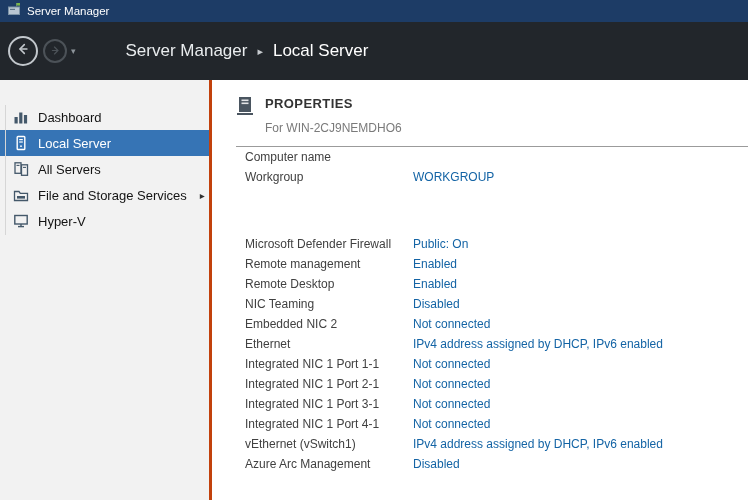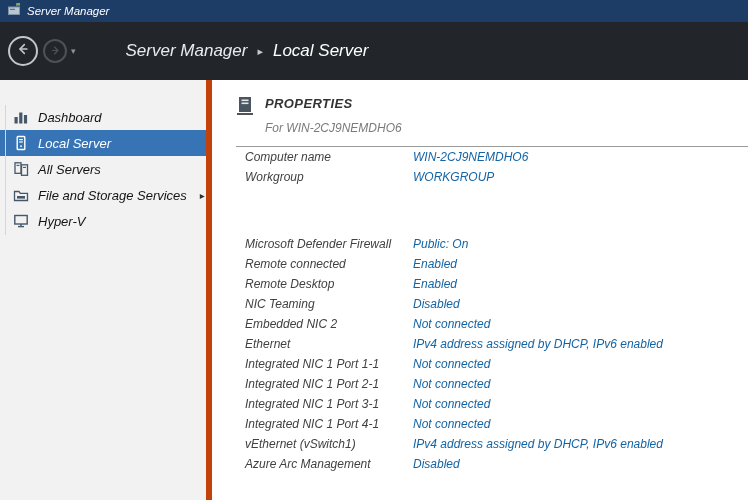--- a/index.html
+++ b/index.html
@@ -1,18 +1,18 @@
 <!DOCTYPE html>
 <html><head>
 <meta charset="utf-8">
 <style>
   * { margin:0; padding:0; box-sizing:border-box; }
   html,body { background:#dcdcdc; }
   body { font-family:"Liberation Sans","DejaVu Sans",sans-serif; }
-  .window { width:748px; height:500px; background:#7dd3fc; overflow:hidden; position:relative;font-style:italic; }
+  .window { width:748px; height:500px; background:#7dd3fc; overflow:hidden; position:relative; }
 
   
   .titlebar { height:22px; background:#1d3c66; display:flex; align-items:center; gap:6px; padding:0 7px; }
   .titlebar-text { color:#ffffff; font-size:11.5px; }
 
   
   .header { height:58px; background:#22262b; display:flex; align-items:center; padding-left:8px; }
   .nav { display:flex; align-items:center; }
   .back-button { width:30px; height:30px; border:2px solid #c2c7cc; border-radius:50%; color:#c2c7cc;
     display:flex; align-items:center; justify-content:center; cursor:pointer; flex:none; }
@@ -21,21 +21,21 @@
   .caret { color:#8d949b; font-size:9px; margin-left:4px; cursor:pointer; }
   .breadcrumb { margin-left:50px; font-size:17px; display:flex; align-items:center; gap:10px; }
   .crumb-root { color:#e9ecee; cursor:pointer; }
   .crumb-sep { font-size:11px; color:#c7cbcf; }
   .crumb-current { color:#ffffff; }
 
   
   .bodyrow { display:flex; height:420px; }
 
   
-  .sidebar { width:212px; background:#f2f2f2; border-right:6px solid #c2410c; padding-top:24px; position:relative; flex:none; }
+  .sidebar { width:212px; background:#f2f2f2; border-right:3px solid #c2410c; padding-top:24px; position:relative; flex:none; }
   .side-rail { position:absolute; left:5px; top:25px; width:1px; height:130px; background:#d6d6d6; }
   .side-item { height:26px; display:flex; align-items:center; gap:9px; padding-left:13px; font-size:13px; color:#141414; cursor:pointer; }
   .side-item.selected { background:#3674b5; color:#ffffff; }
   .side-icon { width:16px; height:16px; flex:none; color:#44586a; display:flex; align-items:center; justify-content:center; }
   .side-item.selected .side-icon { color:#ffffff; }
   .side-chevron { font-size:10px; color:#2f2f2f; margin-left:4px; }
 
   
   .main { flex:1; padding:16px 0 0 24px; background:#ffffff; }
   .tile-header { display:flex; gap:11px; align-items:flex-start; }
@@ -163,34 +163,33 @@
           <div class="tile-title">PROPERTIES</div>
           <div class="tile-sub">For WIN-2CJ9NEMDHO6</div>
         </div>
       </div>
       <hr class="tile-divider">
 
       <div class="props">
 
         <div class="prow">
           <span class="plabel">Computer name</span>
-          <span class="pvalue">WIN-2CJ9NEMDHO6</span>
         </div>
         <div class="prow">
           <span class="plabel">Workgroup</span>
           <span class="pvalue">WORKGROUP</span>
         </div>
 
         <div class="props-status">
           <div class="prow">
             <span class="plabel">Microsoft Defender Firewall</span>
             <span class="pvalue">Public: On</span>
           </div>
           <div class="prow">
-            <span class="plabel">Remote connected</span>
+            <span class="plabel">Remote management</span>
             <span class="pvalue">Enabled</span>
           </div>
           <div class="prow">
             <span class="plabel">Remote Desktop</span>
             <span class="pvalue">Enabled</span>
           </div>
           <div class="prow">
             <span class="plabel">NIC Teaming</span>
             <span class="pvalue">Disabled</span>
           </div>

